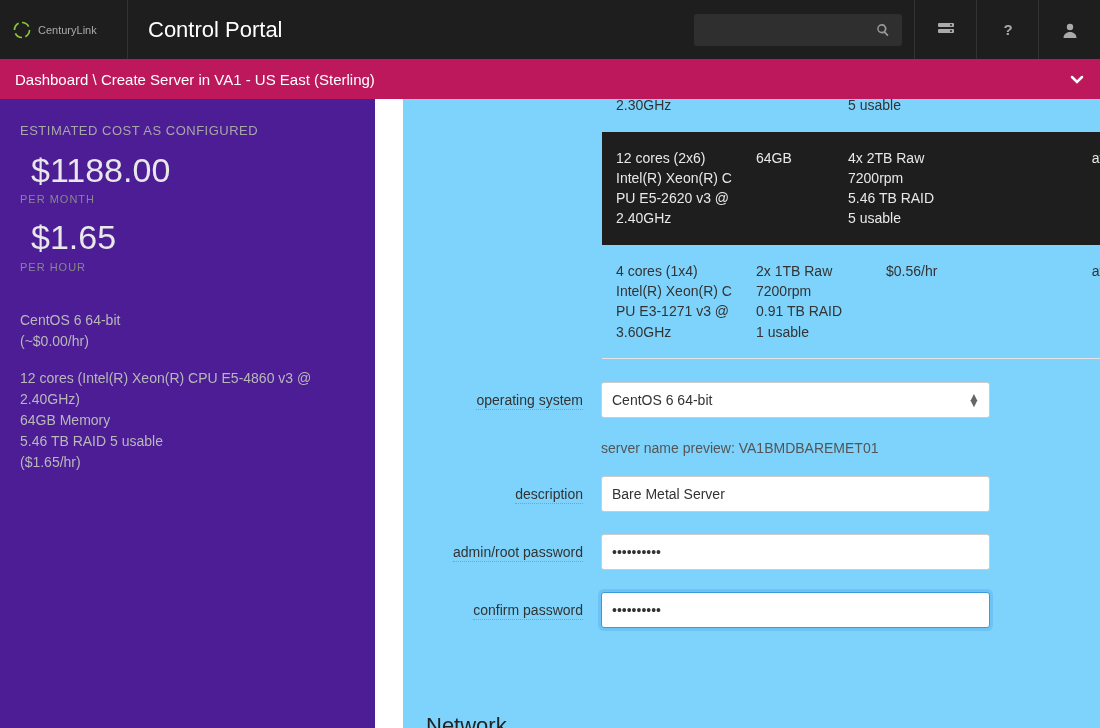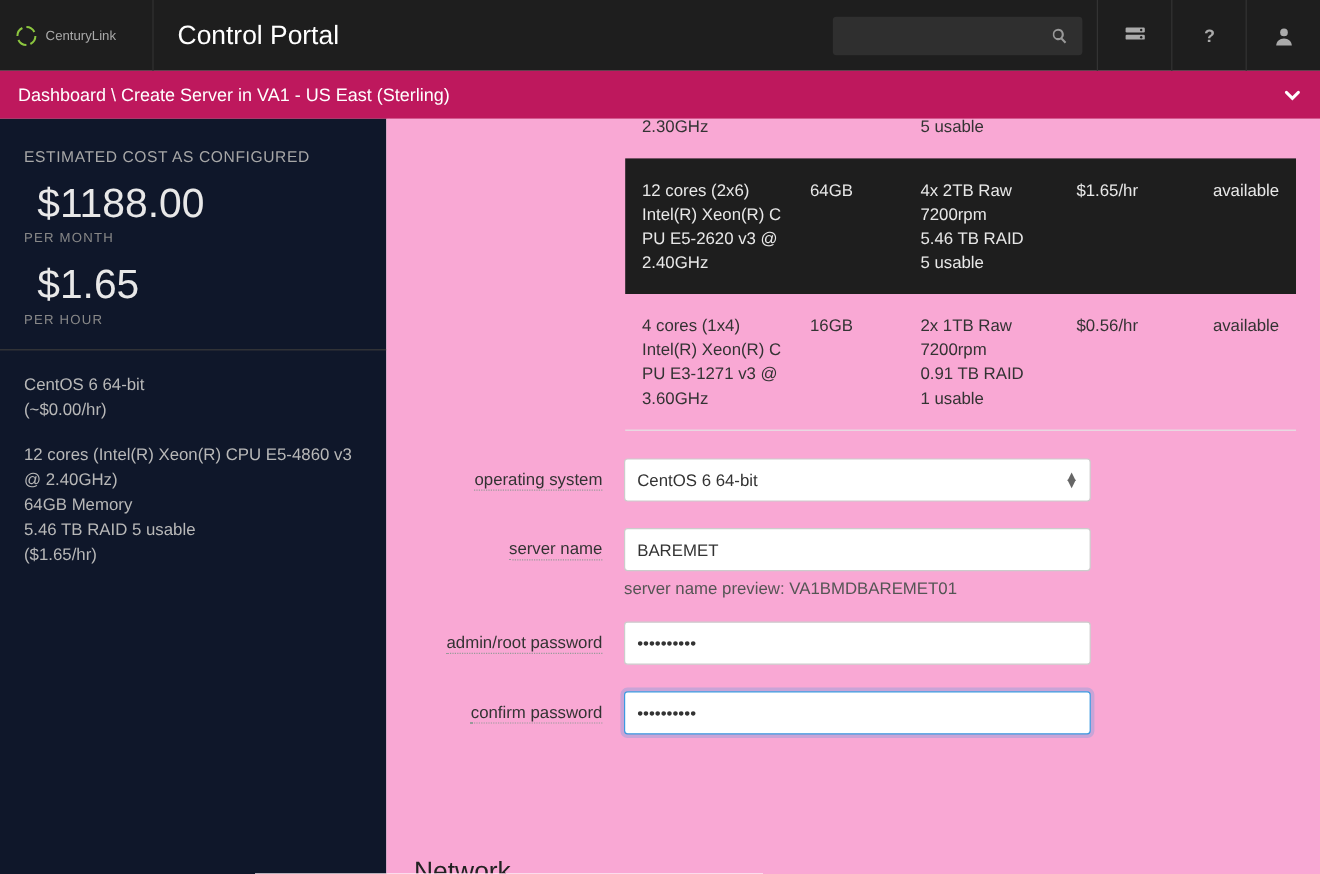--- a/index.html
+++ b/index.html
@@ -15,29 +15,29 @@
   .search-box { width: 208px; height: 32px; background: #2f2f2f; border-radius: 3px; display: flex; align-items: center; justify-content: flex-end; padding: 0 12px; margin-right: 12px; }
   .header-icon-btn { width: 62px; height: 59px; border-left: 1px solid #333; display: flex; align-items: center; justify-content: center; color: #aaa; }
   .icon-svg { width: 18px; height: 18px; fill: currentColor; }
   .search-icon-svg { width: 14px; height: 14px; fill: #999; }
   
   
   .breadcrumb-bar { height: 40px; background: #be185d; color: #fff; display: flex; align-items: center; padding: 0 15px; font-size: 15px; justify-content: space-between; }
   
   
   .body-wrap { display: flex; height: calc(728px - 99px); }
-  .sidebar { width: 322px; background: #0f172a; color: #bdbdbd; font-size: 14px; }
+  .sidebar { width: 375px; background: #4c1d95; color: #bdbdbd; font-size: 14px; }
   .sidebar-cost { padding: 24px 20px 18px; border-bottom: 1px solid #3a3a3a; }
   .sidebar-cost-title { font-size: 13px; letter-spacing: 0.5px; color: #a7a7a7; margin-bottom: 14px; }
   .cost-big { font-size: 34px; color: #e8e8e8; font-weight: 300; line-height: 1.1; margin-left: 11px; }
   .cost-small-label { font-size: 11px; letter-spacing: 1px; color: #888; margin-top: 4px; margin-bottom: 14px; }
   .sidebar-spec { padding: 18px 20px; font-size: 14px; line-height: 1.5; color: #b8b8b8; }
   .sidebar-spec p { margin-bottom: 16px; }
   
-  .main { flex: 1; background: #f9a8d4; position: relative; overflow: hidden; }
+  .main { flex: 1; background: #7dd3fc; position: relative; overflow: hidden; margin-left: 28px; }
   
   
   .cfg-table { position: absolute; top: -24px; left: 199px; width: 559px; font-size: 14px; color: #333; }
   .cfg-row { display: flex; padding: 16px 14px; line-height: 1.45; }
   .cfg-row.selected { background: #1e1e1e; color: #e8e8e8; }
   .cfg-row.bordered { border-bottom: 1px solid #e4e4e4; }
   .col-cpu { width: 140px; padding-right: 10px; }
   .col-mem { width: 92px; }
   .col-stor { width: 110px; }
   .col-price { width: 120px; padding-left: 20px; }
@@ -158,32 +158,30 @@
           <span>PU E5-2620 v3 @</span><br>
           <span>2.40GHz</span>
         </div>
         <div class="col-mem">64GB</div>
         <div class="col-stor">
           <span>4x 2TB Raw</span><br>
           <span>7200rpm</span><br>
           <span>5.46 TB RAID</span><br>
           <span>5 usable</span>
         </div>
-        <div class="col-price">$1.65/hr</div>
         <div class="col-avail">available</div>
       </div>
 
       <div class="cfg-row bordered">
         <div class="col-cpu">
           <span>4 cores (1x4)</span><br>
           <span>Intel(R) Xeon(R) C</span><br>
           <span>PU E3-1271 v3 @</span><br>
           <span>3.60GHz</span>
         </div>
-        <div class="col-mem">16GB</div>
         <div class="col-stor">
           <span>2x 1TB Raw</span><br>
           <span>7200rpm</span><br>
           <span>0.91 TB RAID</span><br>
           <span>1 usable</span>
         </div>
         <div class="col-price">$0.56/hr</div>
         <div class="col-avail">available</div>
       </div>
     </div>
@@ -191,25 +189,25 @@
     <div class="form-area">
       <div class="form-row">
         <div class="label-wrap"><span>operating system</span></div>
         <div class="form-control select-wrap">
           <select class="select">
             <option>CentOS 6 64-bit</option>
           </select>
           <div class="select-caret">▲<br>▼</div>
         </div>
       </div>
-      <div class="form-row with-hint">
-        <div class="label-wrap"><span>server name</span></div>
-        <div class="form-control"><input class="input" value="BAREMET" style=""></div>
-      </div>
       <div class="hint-row">server name preview: VA1BMDBAREMET01</div>
+      <div class="form-row">
+        <div class="label-wrap"><span>description</span></div>
+        <div class="form-control"><input class="input" value="Bare Metal Server" style=""></div>
+      </div>
       <div class="form-row">
         <div class="label-wrap"><span>admin/root password</span></div>
         <div class="form-control"><input class="input" type="text" value="••••••••••" style=""></div>
       </div>
       <div class="form-row">
         <div class="label-wrap"><span>confirm password</span></div>
         <div class="form-control"><input class="input focused" type="text" value="••••••••••" style=""></div>
       </div>
     </div>
 

